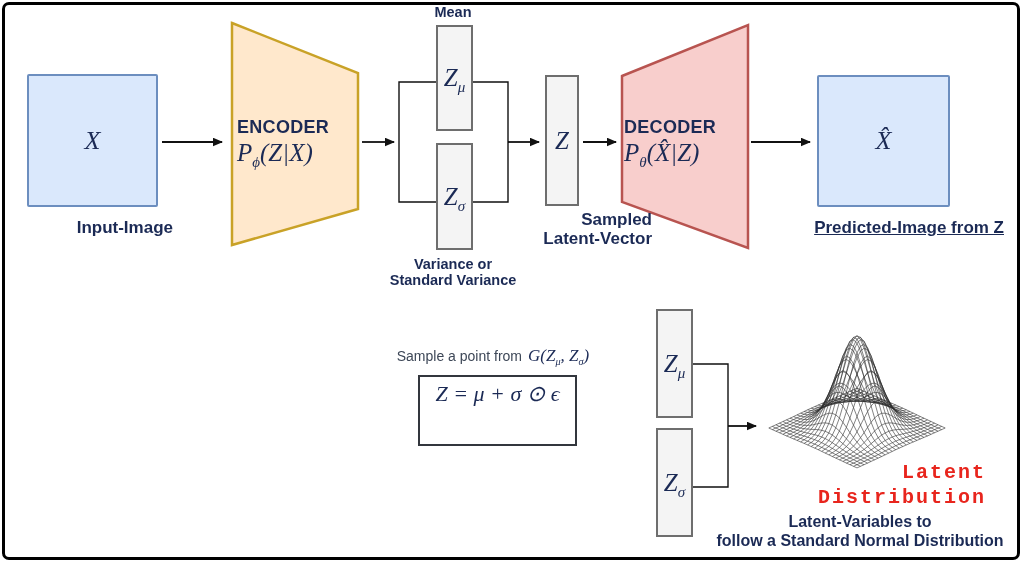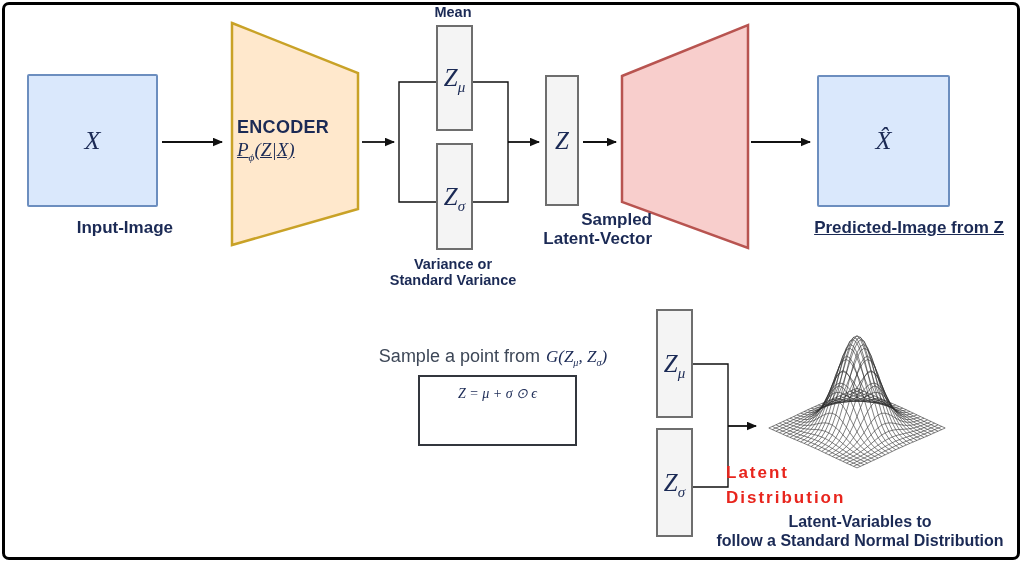--- a/index.html
+++ b/index.html
@@ -47,44 +47,44 @@
     text-align: center;
     line-height: 1.12;
   }
   .lbl-17 { font-size: 17px; text-align: right; }
   .lbl-15 { font-size: 14.5px; }
 
   .trap-text { text-align: left; }
   .trap-title {
     color: var(--text-navy); font-weight: bold; font-size: 18px; letter-spacing: 0.3px;
   }
-  .trap-formula { font-size: 19px; margin-top: 1px; text-decoration: underline; }
+  .trap-formula { font-size: 25px; margin-top: 1px; }
 
   .formula-box {
     background: #fff;
     border: 2px solid var(--formula-border);
     text-align: center;
     padding-top: 1px;
   }
-  .formula-line { font-size: 14px; line-height: 32px; font-style: italic; }
+  .formula-line { font-size: 22px; line-height: 32px; font-style: italic; }
 
   .sample-caption {
     display: flex; align-items: baseline; justify-content: center; gap: 6px;
     white-space: nowrap;
   }
-  .sample-prefix { font-size: 18px; color: var(--text-slate); font-weight: 500; }
+  .sample-prefix { font-size: 14px; color: var(--text-slate); font-weight: 500; }
   .sample-math { font-size: 17px; }
 
   .red-title {
-    font-family: Liberation Sans, sans-serif;
+    font-family: Liberation Mono, monospace;
     font-weight: bold;
-    font-size: 17px;
+    font-size: 20px;
     letter-spacing: 2px;
     color: var(--red-title);
-    text-align: left;
+    text-align: right;
     line-height: 25px;
   }
   .dist-caption {
     color: var(--text-navy); font-weight: bold; font-size: 16px;
     text-align: center; line-height: 19px;
   }
 </style>
 </head>
 <body>
 
@@ -197,20 +197,24 @@
   </div>
 
   <div class="abs unit-box" style="left:545px; top:75px; width:34px; height:131px;">
     <span class="math sym-md">Z</span>
   </div>
   <div class="abs lbl lbl-17" style="left:502px; top:210px; width:150px;">
     <div>Sampled</div>
     <div>Latent-Vector</div>
   </div>
 
+  <div class="abs trap-text" style="left:624px; top:117px; width:122px;">
+    <div class="trap-title">DECODER</div>
+    <div class="math trap-formula"><span>P</span><sub>θ</sub><span>(X̂|Z)</span></div>
+  </div>
 
   <div class="abs img-box" style="left:817px; top:75px; width:133px; height:132px;">
     <span class="math sym-lg">X̂</span>
   </div>
   <div class="abs lbl lbl-17" style="left:763px; top:218px; width:241px;text-decoration:underline;">Predicted-Image from Z</div>
 
   <div class="abs sample-caption" style="left:368px; top:346px; width:250px;">
     <span class="sample-prefix">Sample a point from</span>
     <span class="math sample-math"><span>G(Z</span><sub>μ</sub><span>, Z</span><sub>σ</sub><span>)</span></span>
   </div>

